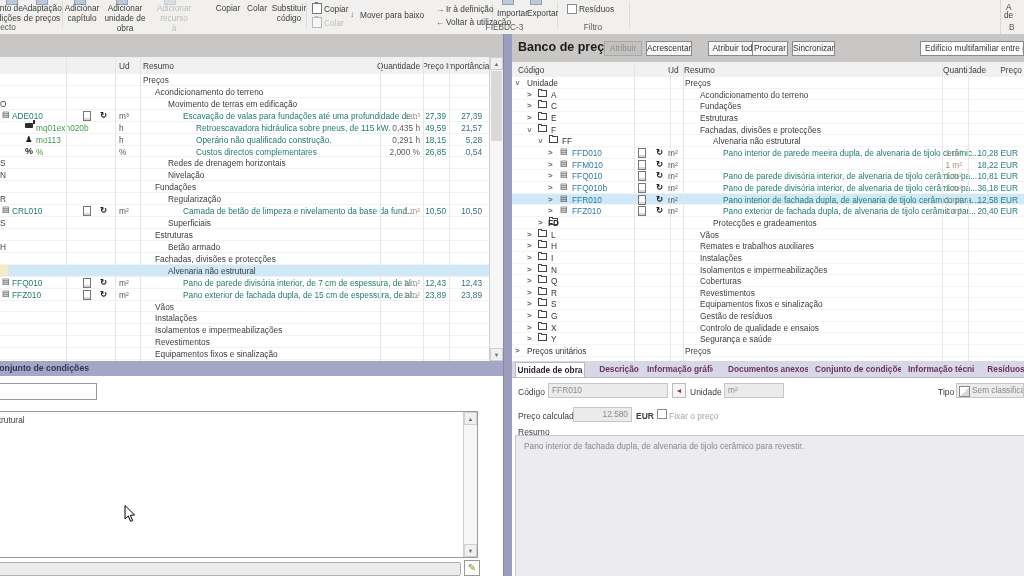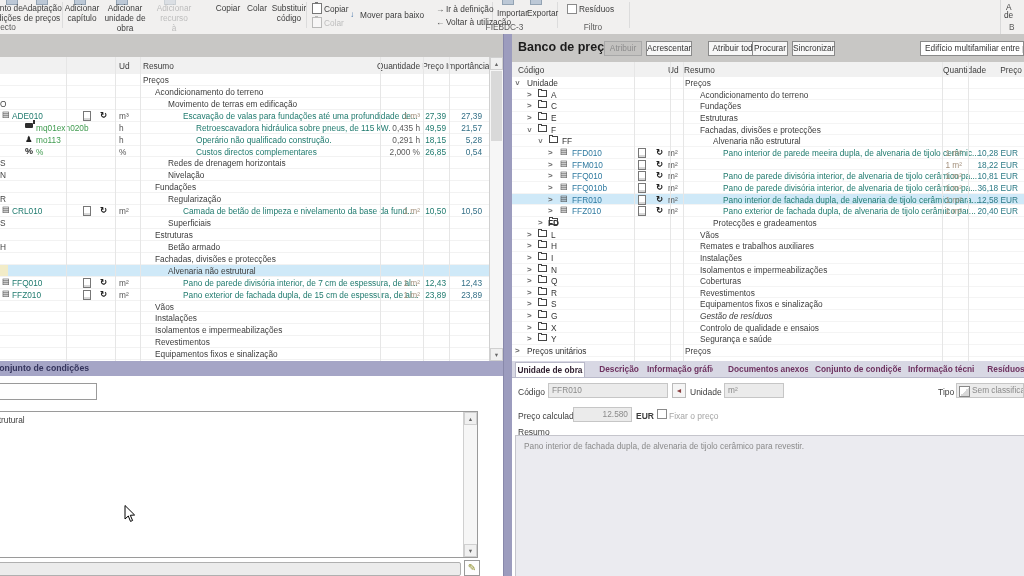--- a/index.html
+++ b/index.html
@@ -499,21 +499,21 @@
     <div class="rrow">
       <span class="chev" style="left: 15px;">&gt;</span>
       <span class="ifold" style="left: 26px;"></span>
       <span class="fcode" style="left: 39px;">S</span>
       <span class="darktxt" style="left: 188px;">Equipamentos fixos e sinalização</span>
     </div>
     <div class="rrow">
       <span class="chev" style="left: 15px;">&gt;</span>
       <span class="ifold" style="left: 26px;"></span>
       <span class="fcode" style="left: 39px;">G</span>
-      <span class="darktxt" style="left: 188px; font-style: italic;">Gestão de resíduos</span>
+      <span class="darktxt" style="left: 188px;">Gestão de resíduos</span>
     </div>
     <div class="rrow">
       <span class="chev" style="left: 15px;">&gt;</span>
       <span class="ifold" style="left: 26px;"></span>
       <span class="fcode" style="left: 39px;">X</span>
       <span class="darktxt" style="left: 188px;">Controlo de qualidade e ensaios</span>
     </div>
     <div class="rrow">
       <span class="chev" style="left: 15px;">&gt;</span>
       <span class="ifold" style="left: 26px;"></span>

